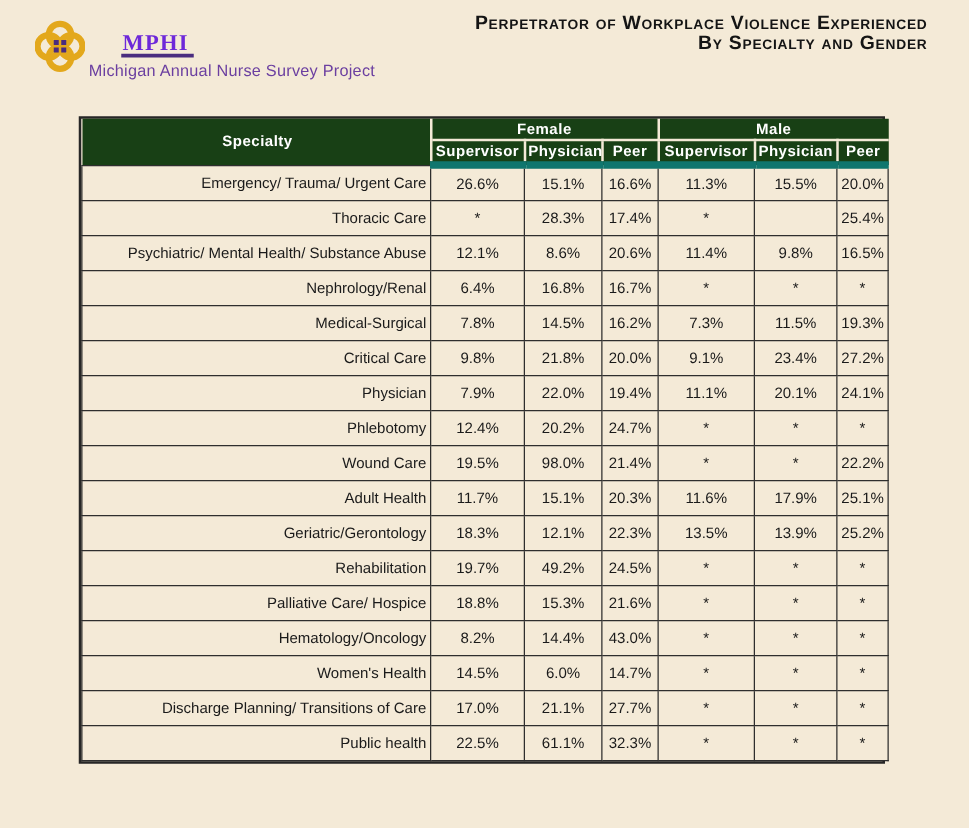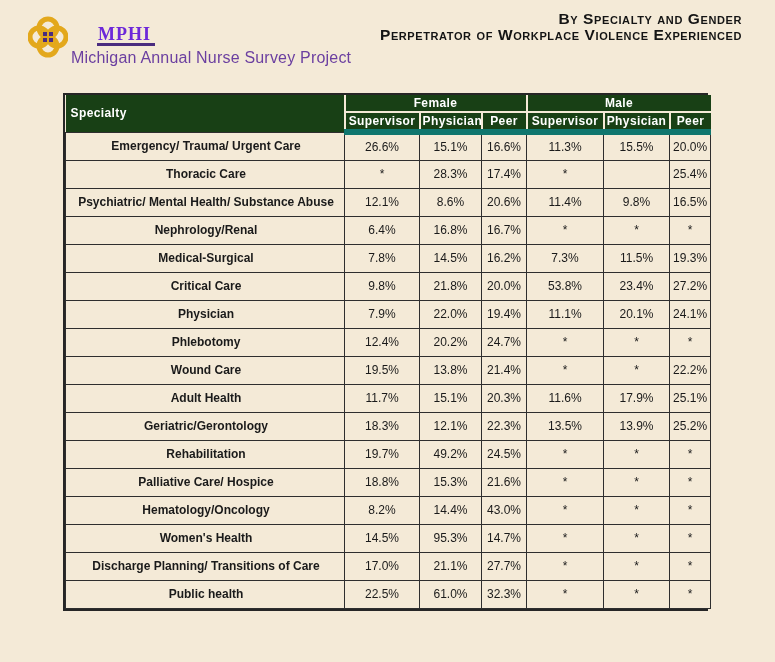--- a/index.html
+++ b/index.html
@@ -24,21 +24,21 @@
     font-family: "Liberation Serif", serif;
     font-size: 18px; font-weight: 600; letter-spacing: 1px;
     color: #6d28d9;
     display: inline-block;
     border-bottom: 3px solid #4a2c7f;
     padding: 0 4px 0 1px;
     line-height: 18px;
     margin-left: 26px;
   }
   .logo-project {
-    font-size: 16px; color: #6b3fa0; margin-top: 3px; letter-spacing: 0.2px;
+    font-size: 13px; color: #6b3fa0; margin-top: 3px; letter-spacing: 0.2px;
   }
 
   
   .title {
     position: absolute; top: 11px; right: 33px;
     text-align: right;
     font-weight: 700;
     font-variant: small-caps;
     font-size: 15.5px;
     line-height: 16px;
@@ -53,32 +53,32 @@
   }
   table { width: 100%; border-collapse: collapse; table-layout: fixed; }
   th {
     background: #184015; color: #ffffff; font-weight: 700;
     font-size: 12px; letter-spacing: 0.4px;
     border: 2px solid #f4ead7;
     height: 17px; padding: 1px 2px;
   }
   tr.h1 th { border-top: none; }
   th.spec-head {
-    text-align: left; padding-left: 5px;
+    text-align: center; padding-left: 5px;
     border-left: none; border-bottom: 1px solid #2e2e2e;
   }
   th.last-col { border-right: none; }
   tr.h2 th { border-bottom: 6px solid #0f766e; }
   td {
     border: 1px solid #2e2e2e;
     height: 28px; font-size: 12px; color: #1a1a1a;
     background: #f4ead7;
     padding: 1px 3px;
   }
-  td.spec { text-align: center; padding-left: 5px; font-weight: bold; }
+  td.spec { text-align: right; padding-left: 5px; }
   td.val { text-align: center; }
 </style>
 </head>
 <body>
 
 <div class="page">
 
   <div class="logo">
     <svg class="logo-icon" viewBox="0 0 40 44" xmlns="http://www.w3.org/2000/svg">
       <g fill="none" stroke="#e3a81c" stroke-width="5">
@@ -94,22 +94,22 @@
         <rect x="21" y="23" width="4" height="4"></rect>
       </g>
     </svg>
     <div class="logo-text">
       <span class="logo-org">MPHI</span>
       <div class="logo-project">Michigan Annual Nurse Survey Project</div>
     </div>
   </div>
 
   <div class="title">
+    <div>Perpetrator of Workplace Violence Experienced</div>
     <div>By Specialty and Gender</div>
-    <div>Perpetrator of Workplace Violence Experienced</div>
   </div>
 
   <div class="table-frame">
     <table>
       <colgroup>
         <col style="width:279px">
         <col style="width:75px">
         <col style="width:62px">
         <col style="width:45px">
         <col style="width:77px">
@@ -175,21 +175,21 @@
             <td class="val">16.2%</td>
             <td class="val">7.3%</td>
             <td class="val">11.5%</td>
             <td class="val">19.3%</td>
           </tr>
           <tr>
             <td class="spec">Critical Care</td>
             <td class="val">9.8%</td>
             <td class="val">21.8%</td>
             <td class="val">20.0%</td>
-            <td class="val">53.8%</td>
+            <td class="val">9.1%</td>
             <td class="val">23.4%</td>
             <td class="val">27.2%</td>
           </tr>
           <tr>
             <td class="spec">Physician</td>
             <td class="val">7.9%</td>
             <td class="val">22.0%</td>
             <td class="val">19.4%</td>
             <td class="val">11.1%</td>
             <td class="val">20.1%</td>
@@ -200,21 +200,21 @@
             <td class="val">12.4%</td>
             <td class="val">20.2%</td>
             <td class="val">24.7%</td>
             <td class="val">*</td>
             <td class="val">*</td>
             <td class="val">*</td>
           </tr>
           <tr>
             <td class="spec">Wound Care</td>
             <td class="val">19.5%</td>
-            <td class="val">13.8%</td>
+            <td class="val">98.0%</td>
             <td class="val">21.4%</td>
             <td class="val">*</td>
             <td class="val">*</td>
             <td class="val">22.2%</td>
           </tr>
           <tr>
             <td class="spec">Adult Health</td>
             <td class="val">11.7%</td>
             <td class="val">15.1%</td>
             <td class="val">20.3%</td>
@@ -254,39 +254,39 @@
             <td class="val">8.2%</td>
             <td class="val">14.4%</td>
             <td class="val">43.0%</td>
             <td class="val">*</td>
             <td class="val">*</td>
             <td class="val">*</td>
           </tr>
           <tr>
             <td class="spec">Women's Health</td>
             <td class="val">14.5%</td>
-            <td class="val">95.3%</td>
+            <td class="val">6.0%</td>
             <td class="val">14.7%</td>
             <td class="val">*</td>
             <td class="val">*</td>
             <td class="val">*</td>
           </tr>
           <tr>
             <td class="spec">Discharge Planning/ Transitions of Care</td>
             <td class="val">17.0%</td>
             <td class="val">21.1%</td>
             <td class="val">27.7%</td>
             <td class="val">*</td>
             <td class="val">*</td>
             <td class="val">*</td>
           </tr>
           <tr>
             <td class="spec">Public health</td>
             <td class="val">22.5%</td>
-            <td class="val">61.0%</td>
+            <td class="val">61.1%</td>
             <td class="val">32.3%</td>
             <td class="val">*</td>
             <td class="val">*</td>
             <td class="val">*</td>
           </tr>
         </tbody>
     </table>
   </div>
 
 </div>

